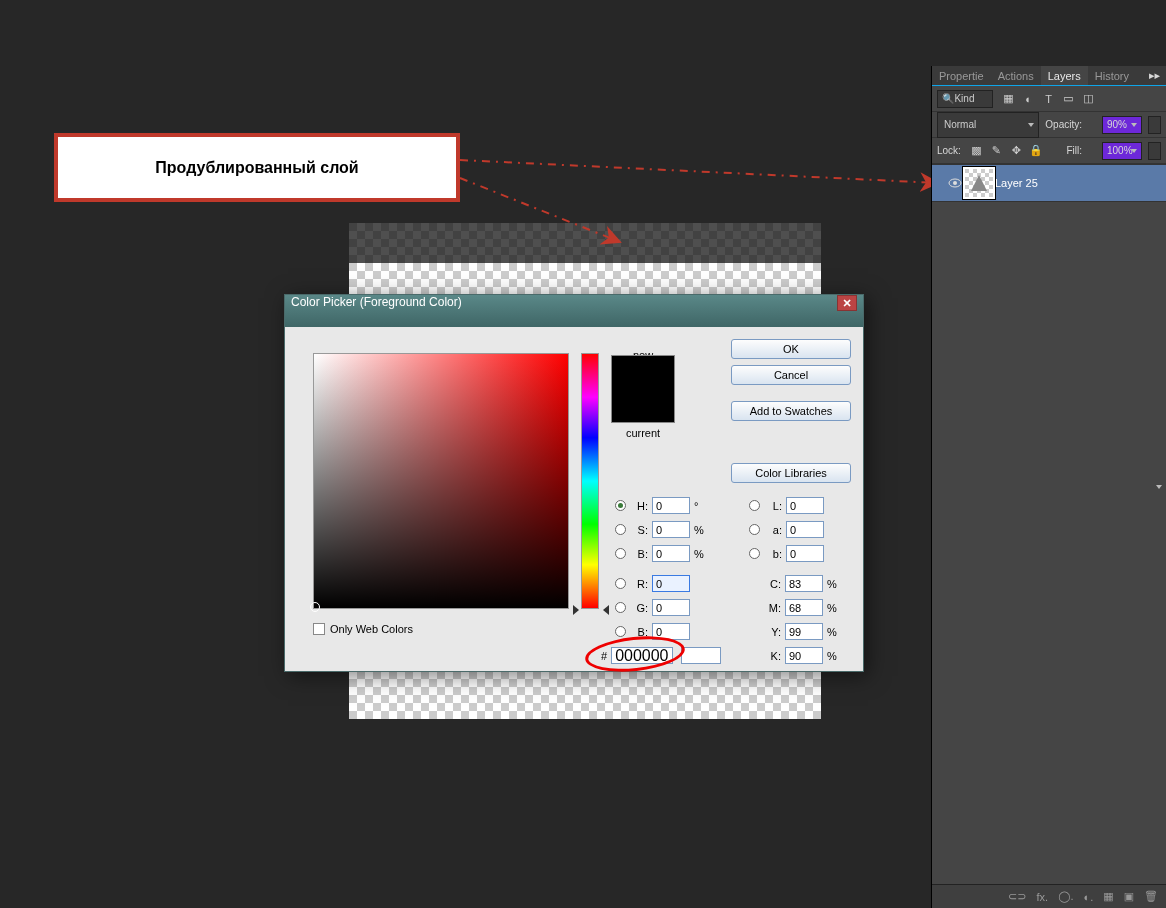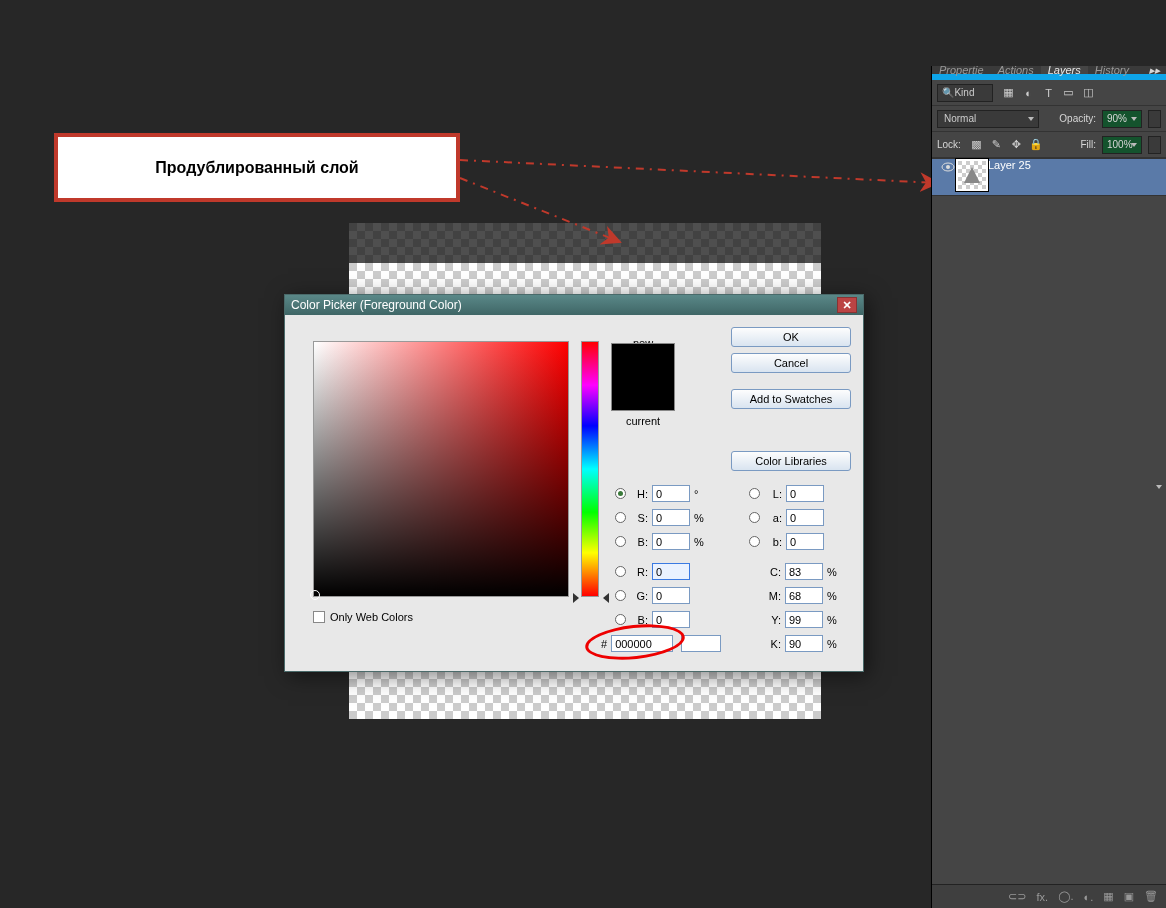--- a/index.html
+++ b/index.html
@@ -13,50 +13,50 @@
 
 
 .canvas-bg { position: absolute; left: 349px; top: 223px; width: 472px; height: 497px; }
 .checker-dark { background:
   repeating-conic-gradient(#4f4f4f 0% 25%, #424242 0% 50%) 0 0/16px 16px; width:100%; height:40px;}
 .checker-light { background:
   repeating-conic-gradient(#fff 0% 25%, #ccc 0% 50%) 0 0/16px 16px; width:100%; height:456px;}
 
 
 .side-panel { position: absolute; right: 0; top: 66px; width: 234px; height: 842px; background: #454545; box-shadow: -1px 0 0 #000; color: #d7d7d7; font-size: 11px; }
-.tabs { height: 14px; background: #3a3a3a; display: flex; align-items: center; border-bottom: 6px solid #0ea5e9; font-style: italic; }
+.tabs { height: 20px; background: #3a3a3a; display: flex; align-items: center; border-bottom: 1px solid #0ea5e9; }
 .tab { padding: 3px 7px; height: 100%; display:flex; align-items:center; color:#999; }
 .tab.active { background: #454545; color: #e8e8e8; }
 .tab-menu { margin-left: auto; padding: 0 6px; }
 
 .kind-row, .blend-row, .lock-row { height: 26px; display: flex; align-items: center; padding: 0 5px; gap: 4px; border-bottom: 1px solid #333; }
 .kind-select { background:#3a3a3a; color:#ccc; border:1px solid #222; height:18px; width:56px; font-size:10px; display:flex; align-items:center; padding:0 4px; }
 .kind-icons { display:flex; gap:5px; margin-left:4px; }
 .kicon { width:15px; height:15px; display:flex; align-items:center; justify-content:center; color:#ccc; }
 
-.blend-select { background:#3a3a3a; color:#ccc; border:1px solid #222; height:18px; width:102px; font-size:10px; display:flex; align-items:center; padding:0 6px; position:relative; }
+.blend-select { background:#3a3a3a; color:#ccc; border:1px solid #222; height:26px; width:102px; font-size:10px; display:flex; align-items:center; padding:0 6px; position:relative; }
 .blend-select::after, .kind-select::after, .pct-box::after { content:""; position:absolute; right:4px; top:50%; transform:translateY(-50%); border-left:3px solid transparent; border-right:3px solid transparent; border-top:4px solid #bbb; }
 .blend-label { margin-left:auto; font-size:10px; }
-.pct-box { background:#14532d; border:1px solid #222; height:18px; width:40px; font-size:10px; display:flex; align-items:center; padding:0 4px; position:relative; margin-left:2px;}
+.pct-box { background:#6d28d9; border:1px solid #222; height:18px; width:40px; font-size:10px; display:flex; align-items:center; padding:0 4px; position:relative; margin-left:16px;}
 .pct-toggle { width:13px; height:18px; border:1px solid #222; background:#3a3a3a; margin-left:2px;}
 
 .lock-icons { display:flex; gap:5px; margin-left:4px;}
 .lock-label { font-size:10px;}
 
-.layer-row { height:38px; background:#5a7aa8; display:flex; padding:0 8px; border-top:1px solid #333; border-bottom:1px solid #333;}
+.layer-row { height:38px; background:#5a7aa8; display:flex; align-items:center; padding:0 15px; border-top:1px solid #333; border-bottom:1px solid #333;}
 .eye { width:16px; height:16px; display:flex; align-items:center; justify-content:center;}
 .layer-thumb { width:32px; height:32px; border:2px solid #fff; background:repeating-conic-gradient(#fff 0% 25%,#ccc 0% 50%) 0 0/8px 8px; outline:1px solid #000; position:relative;}
 .layer-thumb::after { content:""; position:absolute; left:6px; top:6px; width:16px; height:16px; background:#888; clip-path: polygon(0 100%, 50% 0, 100% 100%);}
 .layer-name { font-size:11px; color:#fff;}
 
 .layer-footer { position:absolute; bottom:0; left:0; right:0; height:24px; background:#3f3f3f; border-top:1px solid #222; display:flex; align-items:center; justify-content:flex-end; gap:10px; padding:0 8px; color:#999; font-size:11px;}
 
 
 .dialog { position: absolute; left: 284px; top: 294px; width: 580px; height: 378px; background: #e8e8e8; border: 1px solid #4a6a6a; box-shadow: 4px 4px 20px rgba(0,0,0,0.5); }
-.titlebar { height: 20px; background: linear-gradient(#5a8888, #3f6666); display:flex; align-items:center; padding:0 6px; color:#fff; font-size:12px; }
+.titlebar { height: 32px; background: linear-gradient(#5a8888, #3f6666); display:flex; align-items:flex-start; padding:0 6px; color:#fff; font-size:12px; }
 .close-btn { margin-left:auto; width:20px; height:16px; background:#b44; color:#fff; display:flex; align-items:center; justify-content:center; font-size:11px; font-weight:bold; border:1px solid #833;}
 
 .dialog-body { position:relative; height: calc(100% - 24px); }
 
 .color-field { position:absolute; left:28px; top:26px; width:256px; height:256px;
   background:
    linear-gradient(to top, #000, transparent),
    linear-gradient(to right, #fff, #f00);
   border:1px solid #999;
 }
@@ -84,21 +84,21 @@
 
 .val-row { position:absolute; display:flex; align-items:center; gap:4px; font-size:11px;}
 .radio { width:11px; height:11px; border:1px solid #666; border-radius:50%; background:#fff; display:inline-block; position:relative;}
 .radio.sel::after { content:""; position:absolute; left:2px; top:2px; width:5px; height:5px; background:#3a7a3a; border-radius:50%;}
 .vinput { width:38px; height:17px; border:1px solid #7a9ac2; background:#fff; font-size:11px; padding:0 3px; display:flex; align-items:center;}
 .vinput.sel { border:1px solid #3a7ae2; background:#eaf2ff;}
 .vlabel { width:18px; text-align:right;}
 .unit { width:12px; text-align:left; font-size:11px;}
 
 .hex-row { position:absolute; left:302px; top:296px; display:flex; align-items:center; gap:4px; font-size:11px;}
-.hex-input { width:62px; height:17px; border:1px solid #7a9ac2; background:#fff; font-size:11px; padding:0 3px; display:flex; align-items:center;}
+.hex-input { width:62px; height:17px; border:1px solid #7a9ac2; background:#fff; font-size:16px; padding:0 3px; display:flex; align-items:center;}
 .hex-extra { width:40px; height:17px; border:1px solid #7a9ac2; background:#fff; margin-left:4px;}
 
 .red-circle { position:absolute; border:3px solid #e00; border-radius:50%; transform:rotate(-6deg); pointer-events:none;}
 </style>
 </head>
 <body>
 
 <div class="canvas-bg">
   <div class="checker-dark"></div>
   <div class="checker-light"></div>

